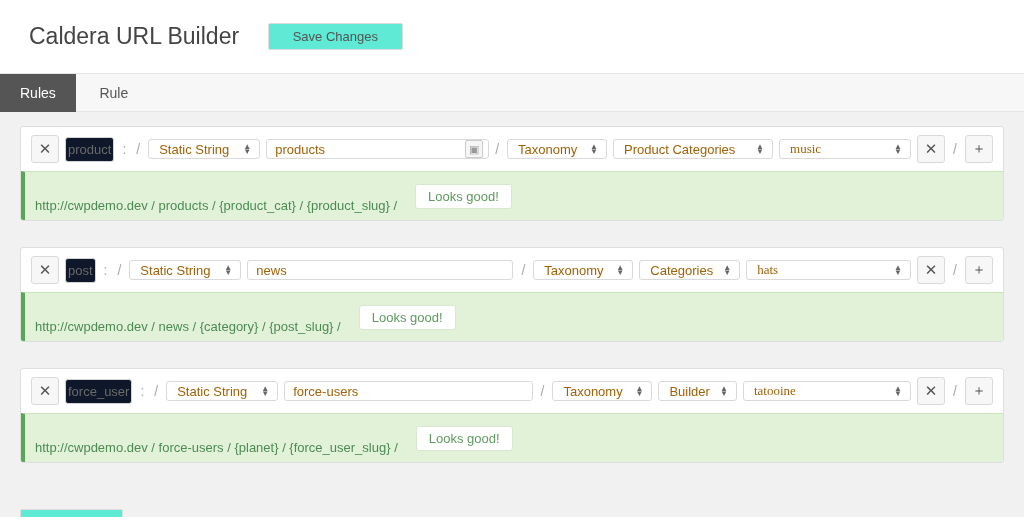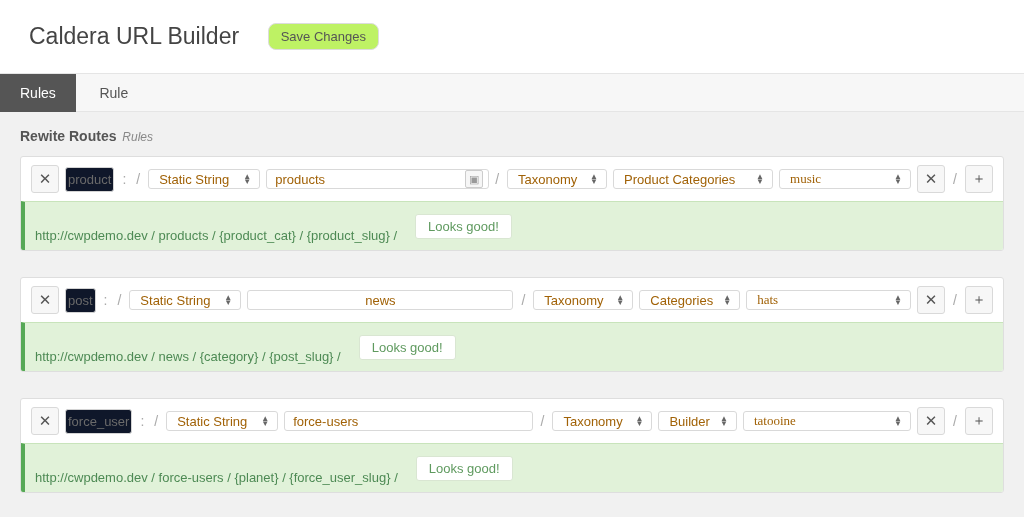--- a/index.html
+++ b/index.html
@@ -22,26 +22,26 @@
     font-size: 23px;
     font-weight: 300;
     color:#444;
     margin:9px;
     vertical-align: middle;
     padding-left: 0px;
   }
   .btn {
     display:inline-block;
     vertical-align: middle;
-    background:#bef264;
+    background:#5eead4;
     border:1px solid #dcdcdc;
     color:#555;
     font-size:13px;
-    padding:5px 12px;
-    border-radius:8px;
+    padding:5px 24px;
+    border-radius:2px;
     cursor:pointer;
     font-family: inherit;
   }
   .save-changes { margin-left: 16px; }
   
   .tabs {
     background:#f7f7f7;
     border-bottom:1px solid #e5e5e5;
     padding: 0 0 0 0;
     height:38px;
@@ -179,24 +179,20 @@
   <h1 class="page-title">Caldera URL Builder</h1>
   <button class="btn save-changes">Save Changes</button>
 </div>
 
 <div class="tabs">
   <span class="tab active">Rules</span>
   <span class="tab">Rule</span>
 </div>
 
 <div class="content">
-  <div class="section-heading">
-    <span>Rewite Routes</span>
-    <span class="sub">Rules</span>
-  </div>
 
   <div class="rule-block">
     <div class="rule-row">
       <div class="remove-btn">
           <span>✕</span>
         </div>
       <span class="tag">product</span>
       <span class="sep">:</span>
       <span class="sep">/</span>
       <div class="faux-select" style="min-width:112px">
@@ -237,21 +233,21 @@
       <div class="remove-btn">
           <span>✕</span>
         </div>
       <span class="tag">post</span>
       <span class="sep">:</span>
       <span class="sep">/</span>
       <div class="faux-select" style="min-width:112px">
         <span>Static String</span>
           <span class="arrows"></span>
       </div>
-      <input class="txt-input" style="flex: 1 1 160px; text-align: center;" value="news">
+      <input class="txt-input" style="flex: 1 1 160px;" value="news">
       <span class="sep">/</span>
       <div class="faux-select" style="min-width:100px">
         <span>Taxonomy</span>
           <span class="arrows"></span>
       </div>
       <div class="faux-select" style="min-width:100px">
         <span>Categories</span>
           <span class="arrows"></span>
       </div>
       <div class="faux-select flex-grow" style="min-width:110px">

